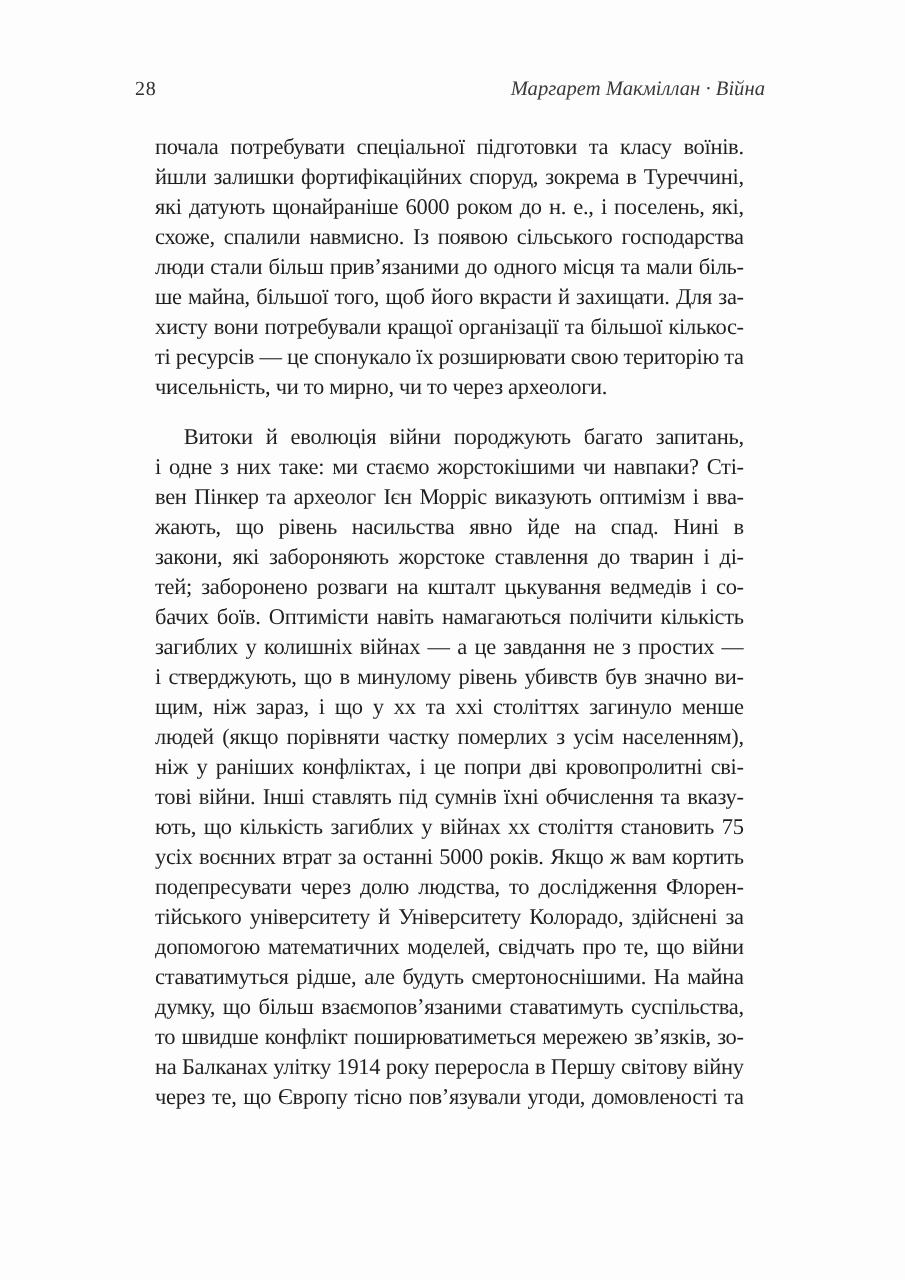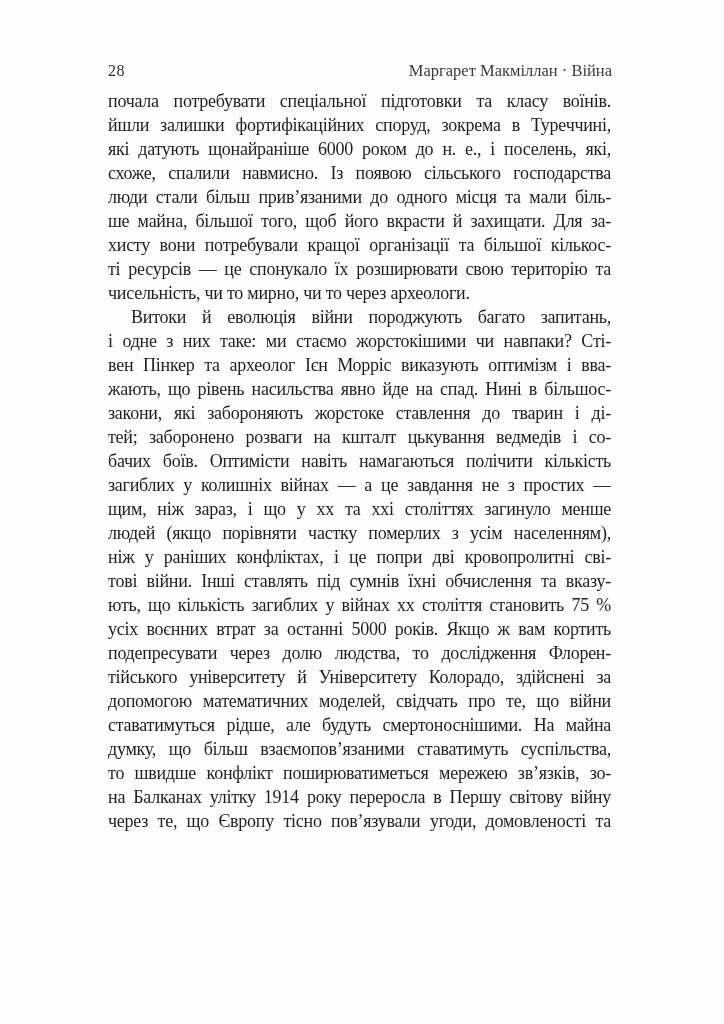--- a/index.html
+++ b/index.html
@@ -23,32 +23,33 @@
     color: #3c3c3c;
     margin-top: 12px;
   }
   .page-number {
     font-size: 16px;
     letter-spacing: 0.5px;
     color: #2f2f2f;
   }
   .running-title {
     font-size: 16.5px;
+    font-style: italic;
     color: #3a3a3a;
   }
   .page-body {
     position: absolute;
     top: 89px; left: 108px;
     width: 503px;
     color: #1f1f1f;
     font-size: 18px;
     line-height: 24px;
     letter-spacing: -0.25px;
   }
-  .para { margin: 0; }
+  .para { margin: 16px; }
   .line {
     height: 24px;
     overflow: hidden;
     text-align: justify;
     text-align-last: justify;
     white-space: normal;
   }
   .line.align-left {
     text-align: left;
     text-align-last: left;
@@ -79,20 +80,21 @@
       </div>
       <div class="para">
         <div class="line indent">Витоки й еволюція війни породжують багато запитань,</div>
         <div class="line">і одне з них таке: ми стаємо жорстокішими чи навпаки? Сті-</div>
         <div class="line">вен Пінкер та археолог Ієн Морріс виказують оптимізм і вва-</div>
         <div class="line">жають, що рівень насильства явно йде на спад. Нині в більшос-</div>
         <div class="line">закони, які забороняють жорстоке ставлення до тварин і ді-</div>
         <div class="line">тей; заборонено розваги на кшталт цькування ведмедів і со-</div>
         <div class="line">бачих боїв. Оптимісти навіть намагаються полічити кількість</div>
         <div class="line">загиблих у колишніх війнах — а це завдання не з простих —</div>
+        <div class="line">і стверджують, що в минулому рівень убивств був значно ви-</div>
         <div class="line">щим, ніж зараз, і що у хх та ххі століттях загинуло менше</div>
         <div class="line">людей (якщо порівняти частку померлих з усім населенням),</div>
         <div class="line">ніж у раніших конфліктах, і це попри дві кровопролитні сві-</div>
         <div class="line">тові війни. Інші ставлять під сумнів їхні обчислення та вказу-</div>
         <div class="line">ють, що кількість загиблих у війнах хх століття становить 75 %</div>
         <div class="line">усіх воєнних втрат за останні 5000 років. Якщо ж вам кортить</div>
         <div class="line">подепресувати через долю людства, то дослідження Флорен-</div>
         <div class="line">тійського університету й Університету Колорадо, здійснені за</div>
         <div class="line">допомогою математичних моделей, свідчать про те, що війни</div>
         <div class="line">ставатимуться рідше, але будуть смертоноснішими. На майна</div>

